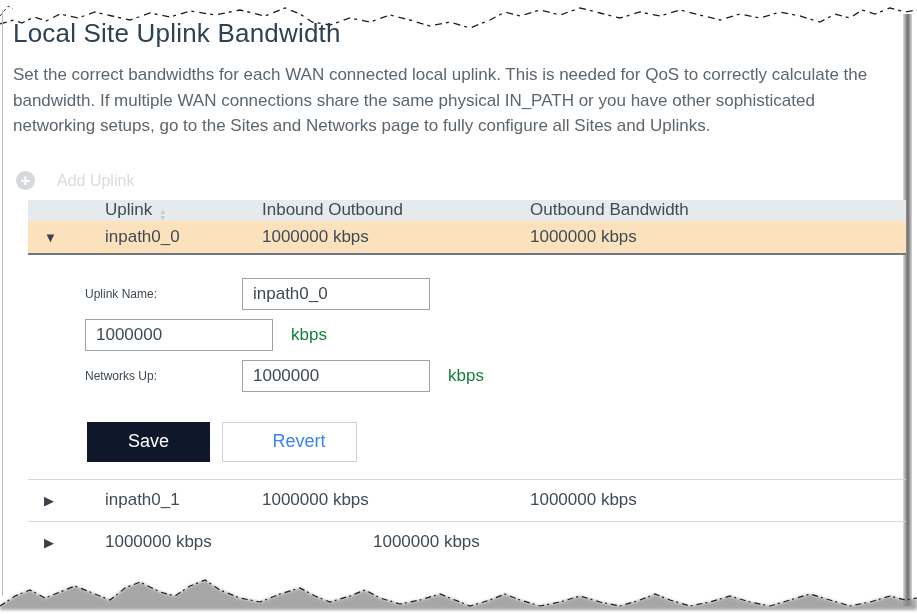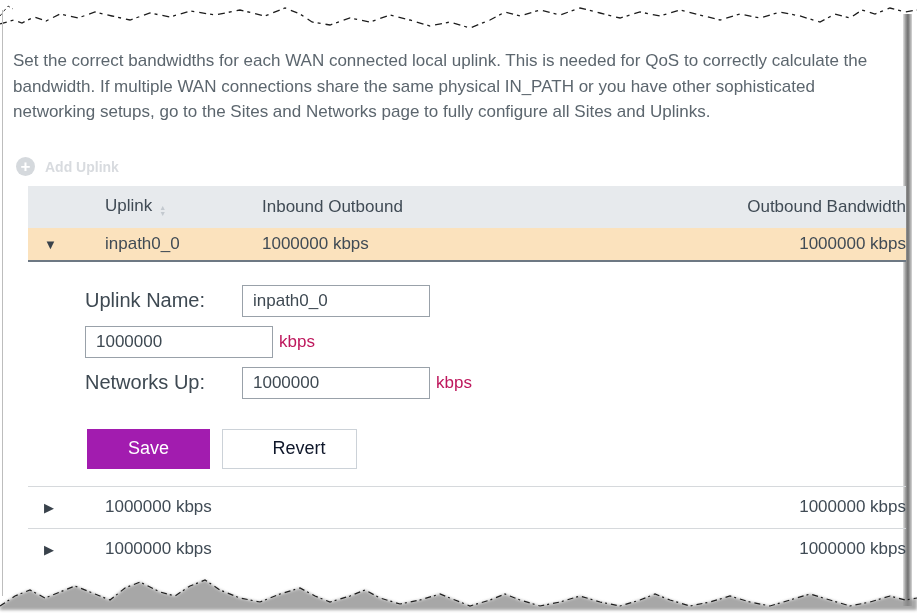--- a/index.html
+++ b/index.html
@@ -16,82 +16,83 @@
   }
   .torn-top { position:absolute; left:0; top:0; width:917px; height:36px; pointer-events:none; }
   .torn-bottom { position:absolute; left:0; top:566px; width:917px; height:48px; pointer-events:none; }
   .blur-fill { filter: blur(1.6px); }
 
   .content { position: relative; padding: 18px 14px 0 13px; }
 
   .page-title { font-size: 26px; font-weight: 400; color: #2e4254; letter-spacing: .2px; }
 
   .page-desc {
-    margin-top: 30px; width: 878px;
+    margin-top: 13px; width: 878px;
     font-size: 17px; line-height: 25.5px; color: #5c666e;
   }
 
   .add-uplink { margin-top: 31px; margin-left: 3px; display: flex; align-items: center; height: 22px; cursor: default; }
   .plus-circle {
     width: 19px; height: 19px; border-radius: 50%; background: #d5d9dd;
     color: #ffffff; font-size: 17px; font-weight: bold; line-height: 19px;
     text-align: center; flex: 0 0 auto;
   }
-  .add-uplink-label { margin-left: 10px; font-size: 14px; color: #d8dbdf; font-weight: bold; }
+  .add-uplink-label { margin-left: 22px; font-size: 16px; color: #d8dbdf; }
 
   .uplink-table { margin-top: 8px; margin-left: 15px; width: 878px; font-size: 17px; color: #404b55; }
   .trow { display: flex; align-items: center; }
-  .thead { background: #e7eaed; height: 42px; }
+  .thead { background: #e7eaed; height: 21px; }
   .col-arrow { width: 77px; padding-left: 16px; flex: 0 0 auto; }
   .col-name { width: 157px; flex: 0 0 auto; }
   .col-in { width: 268px; flex: 0 0 auto; }
-  .col-out { flex: 1 1 auto; text-align: right; }
+  .col-out { flex: 1 1 auto; }
   .sort-wrap { display:inline-flex; flex-direction:column; margin-left:7px; vertical-align:1px; }
   .sort-wrap span { font-size: 7px; line-height: 6px; color: #c3c9cf; }
 
   .row-selected { background: #fbe2bd; height: 34px; border-bottom: 2px solid #6d7883; }
   .arrow-down { font-size: 13px; color: #39424b; cursor: pointer; }
   .arrow-right { font-size: 13px; color: #39424b; cursor: pointer; }
 
   .detail-form { padding: 23px 0 17px 57px; }
   .form-row { display: flex; align-items: center; height: 32px; margin-bottom: 9px; }
-  .form-label { width: 157px; font-size: 20px; color: #3e4952; flex: 0 0 auto; }
+  .form-label { width: 157px; font-size: 12px; color: #3e4952; flex: 0 0 auto; }
   .form-input {
     width: 188px; height: 32px; border: 1px solid #99a1a9; background:#fff;
     padding: 0 10px; font-size: 17px; color: #3e4952; font-family: "Liberation Sans", sans-serif;
   }
-  .form-suffix { margin-left: 6px; font-size: 17px; color: #be185d; }
+  .form-suffix { margin-left: 18px; font-size: 17px; color: #15803d; }
 
   .form-buttons { display: flex; margin-top: 30px; margin-left: 2px; }
   .btn { font-family: "Liberation Sans", sans-serif; font-size: 18px; cursor: pointer; }
   .btn-save {
-    width: 123px; height: 40px; background: #a21caf; color: #ffffff; border: none;
+    width: 123px; height: 40px; background: #0f172a; color: #ffffff; border: none;
   }
   .btn-revert {
     width: 135px; height: 40px; margin-left: 12px; background: #ffffff;
-    color: #0f172a; border: 1px solid #ccd2d8; cursor: default; padding-left: 19px;
+    color: #3b82f6; border: 1px solid #ccd2d8; cursor: default; padding-left: 19px;
   }
 
   .data-row { height: 42px; border-top: 1px solid #d6d9dc; }
 </style>
 </head>
 <body>
 
 <div class="page">
 
   <svg class="torn-top" viewBox="0 0 917 36">
     <path d="M0,24 L14,20 L22,23 L34,17 L46,21 L60,14 L78,18 L95,12 L112,16 L130,20 L150,13 L170,17 L190,11 L215,15 L240,10 L265,16 L285,8 L300,14 L312,22 L330,25 L350,18 L370,22 L390,15 L410,20 L430,26 L450,22 L470,28 L490,20 L505,12 L520,16 L540,10 L560,15 L580,8 L600,13 L620,18 L640,12 L660,16 L680,10 L700,15 L720,20 L740,14 L760,18 L780,12 L800,16 L820,22 L835,14 L850,18 L862,10 L875,14 L890,8 L905,12 L917,10" fill="none" stroke="#1c1c1c" stroke-width="1.3" stroke-dasharray="7 4 3 5"></path>
     <path d="M0,16 L8,6 L13,9" fill="none" stroke="#333" stroke-width="1" stroke-dasharray="3 3"></path>
   </svg>
 
   <div class="left-line"></div>
   <div class="right-bar"></div>
 
   <div class="content">
 
+    <h1 class="page-title">Local Site Uplink Bandwidth</h1>
 
     <p class="page-desc">Set the correct bandwidths for each WAN connected local uplink. This is needed for QoS to correctly calculate the bandwidth. If multiple WAN connections share the same physical IN_PATH or you have other sophisticated networking setups, go to the Sites and Networks page to fully configure all Sites and Uplinks.</p>
 
     <div class="add-uplink">
       <span class="plus-circle">+</span>
       <span class="add-uplink-label">Add Uplink</span>
     </div>
 
     <div class="uplink-table">
 
@@ -134,20 +135,21 @@
         </div>
 
         <div class="form-buttons">
           <button class="btn btn-save">Save</button>
           <button class="btn btn-revert" disabled="">Revert</button>
         </div>
       </div>
 
       <div class="trow data-row">
         <div class="col-arrow"><span class="arrow-right">▶</span></div>
+        <div class="col-name">inpath0_1</div>
         <div class="col-in">1000000 kbps</div>
         <div class="col-out">1000000 kbps</div>
       </div>
 
       <div class="trow data-row">
         <div class="col-arrow"><span class="arrow-right">▶</span></div>
         <div class="col-in">1000000 kbps</div>
         <div class="col-out">1000000 kbps</div>
       </div>
 

